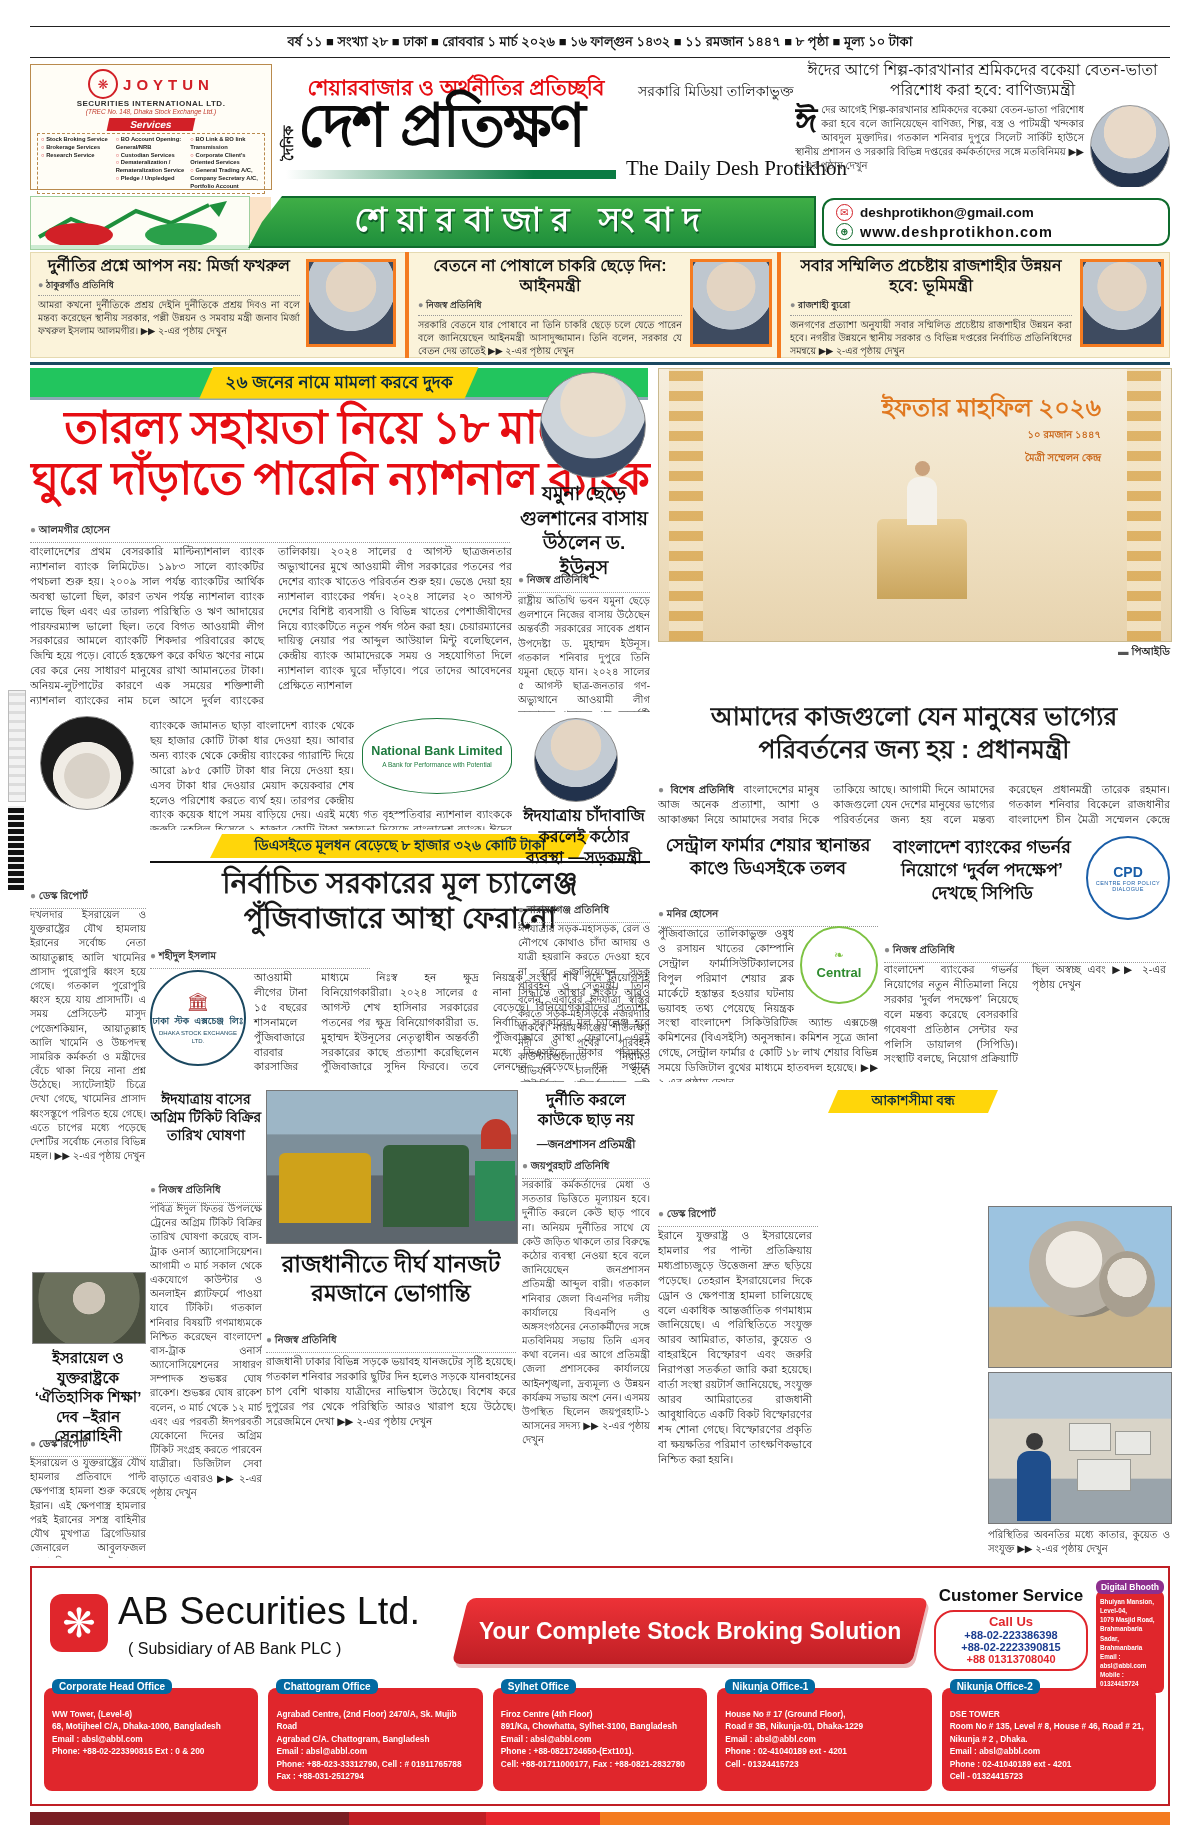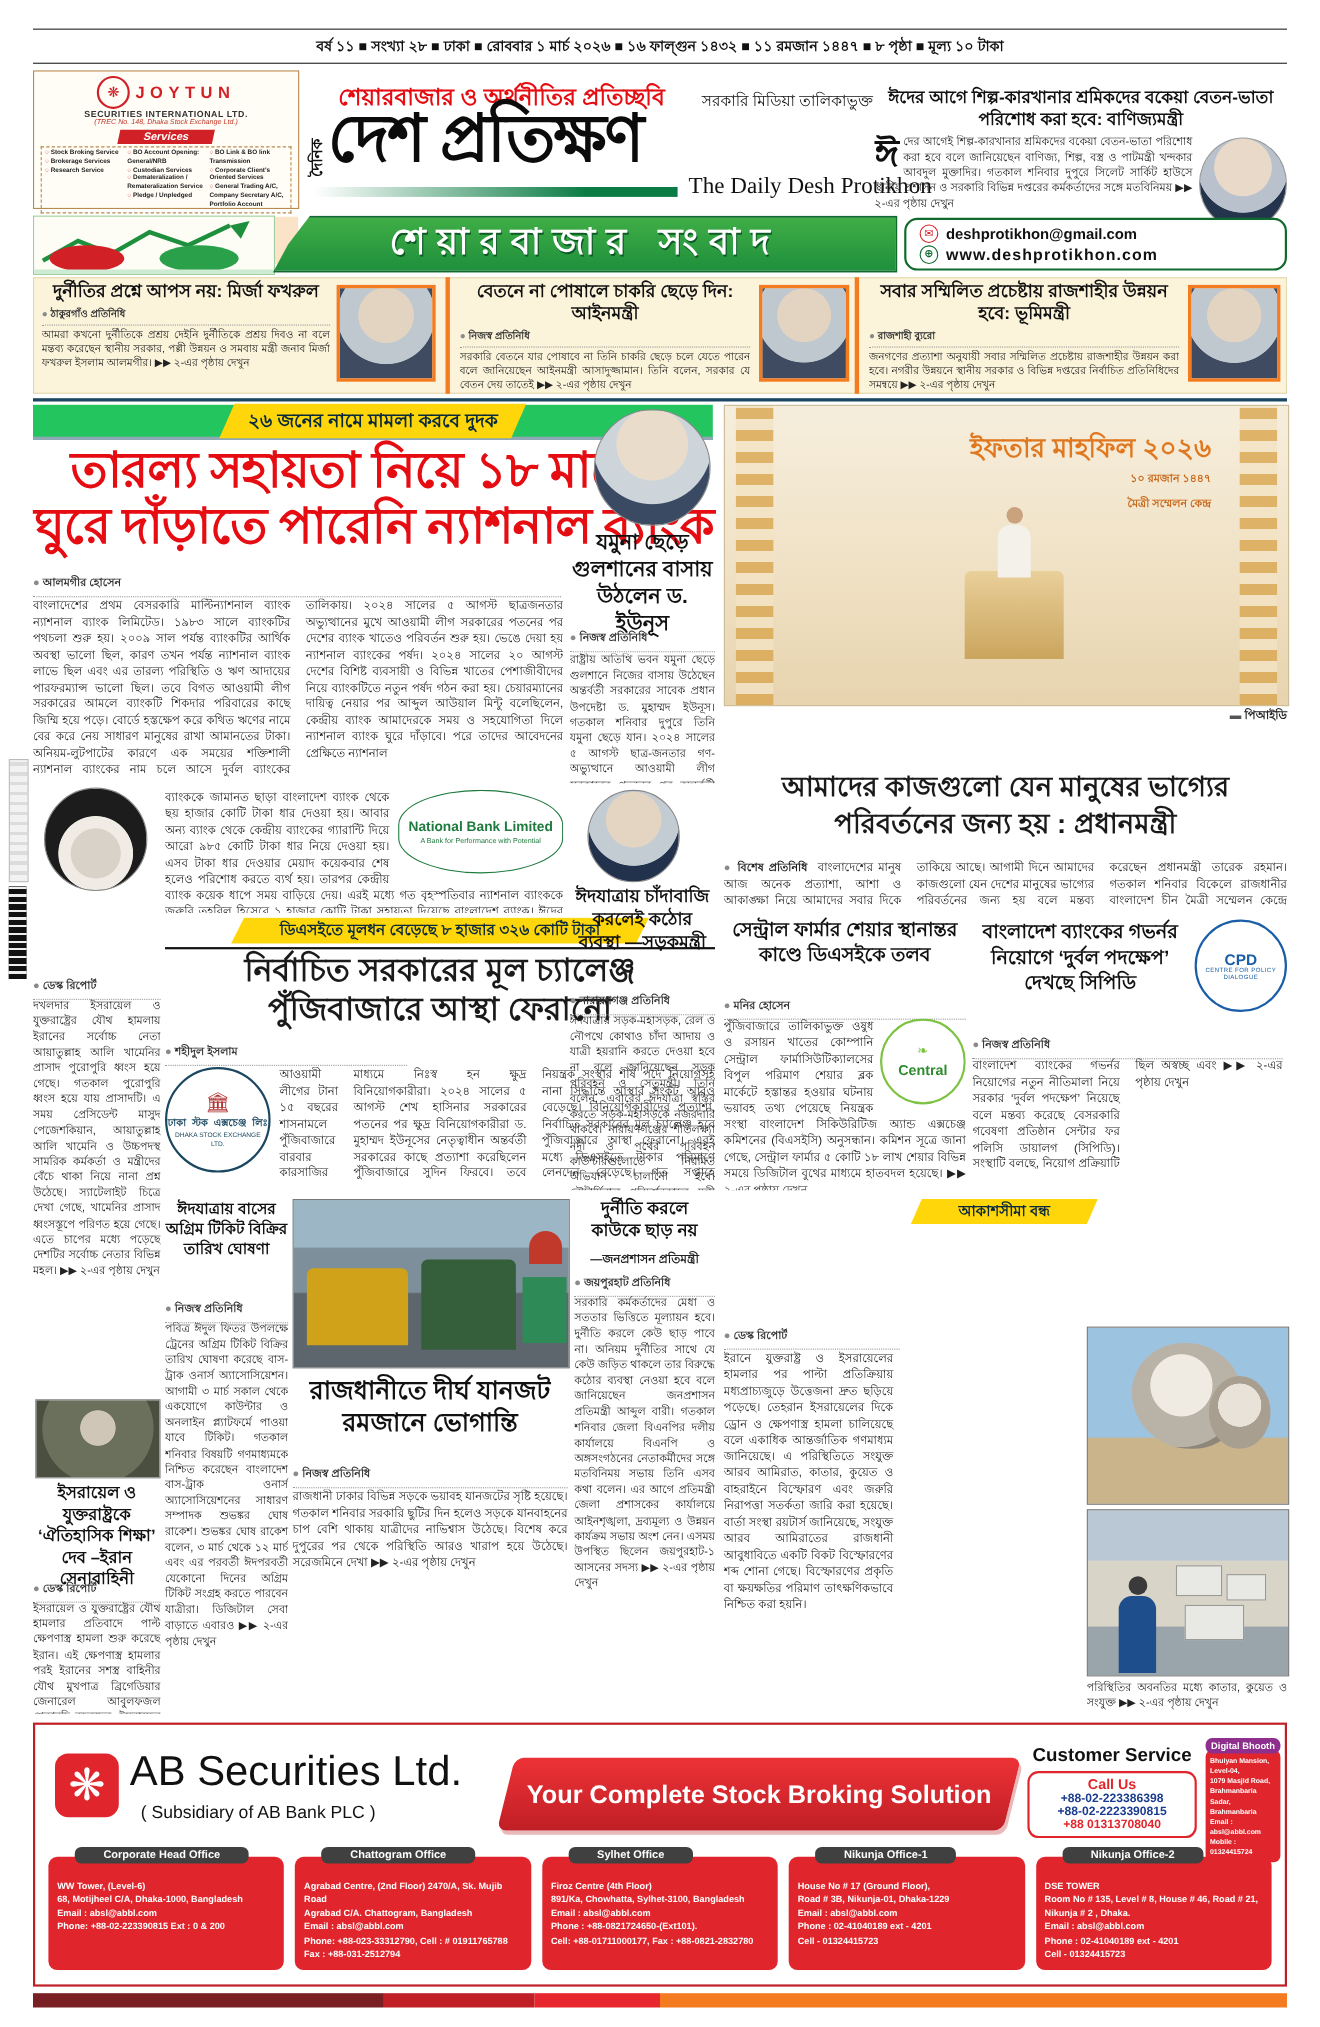--- a/index.html
+++ b/index.html
@@ -28,21 +28,21 @@
   .jy-foot b{display:block;font-size:7px;}
   .masthead-tagline{left:286px;top:72px;width:340px;text-align:center;color:#e60d12;font-weight:bold;font-size:21px;}
   .daily-vert{left:276px;top:108px;width:20px;height:70px;writing-mode:vertical-rl;transform:rotate(180deg);
               font-size:14px;font-weight:bold;color:#111;text-align:center;}
   .logo-bn{left:298px;top:96px;width:480px;font-size:60px;font-weight:900;color:#0b0b0b;letter-spacing:-2px;line-height:1.0;}
   .gov-listed{left:638px;top:80px;width:180px;font-size:14px;font-weight:normal;color:#111;}
   .green-line{left:286px;top:170px;width:330px;height:9px;background:linear-gradient(90deg,rgba(10,123,67,0) 0%,#0a7b43 75%);}
   .eng-name{left:626px;top:156px;width:260px;font-family:"Liberation Serif",serif;font-size:21px;color:#111;}
 
   .minister{left:795px;top:60px;width:375px;height:132px;}
-  .minister .hl{font-size:15.5px;font-weight:bold;text-align:center;line-height:1.3;margin-top:20px;}
+  .minister .hl{font-size:15.5px;font-weight:normal;text-align:center;line-height:1.3;}
   .minister .bd{margin-top:3px;font-size:10px;line-height:1.4;text-align:justify;color:#222;height:84px;overflow:hidden;}
   .dropcap{float:left;font-size:34px;font-weight:900;line-height:.9;margin:2px 4px 0 0;color:#111;}
   .minister .pic{float:right;width:78px;height:82px;border-radius:50%;margin:2px 0 2px 6px;border:1px solid #999;
                  background:radial-gradient(circle at 50% 32%,#e8d9c8 0 38%,#b9c2cc 39% 60%,#24344d 61%);}
 
   
   .banner-art{left:30px;top:196px;width:218px;height:52px;background:#fdfdf5;border:1px solid #9fcf9f;overflow:hidden;}
   .banner-green{left:248px;top:196px;width:568px;height:52px;background:linear-gradient(180deg,#3fae46,#1f8f3c);
                 border:2px solid #0f6b2d;box-sizing:border-box;clip-path:polygon(34px 0,100% 0,100% 100%,0 100%,14px 50%);
                 display:flex;align-items:center;justify-content:center;}
@@ -208,31 +208,31 @@
   .abad{left:30px;top:1566px;width:1140px;height:240px;border:2px solid #c01f25;background:#fff;box-sizing:border-box;}
   .ab-mark{position:absolute;left:18px;top:26px;width:58px;height:58px;background:#e0262c;border-radius:12px;
            color:#fff;font-size:40px;display:flex;align-items:center;justify-content:center;}
   .ab-name{position:absolute;left:86px;top:22px;font-size:38px;color:#111;font-weight:normal;}
   .ab-sub{position:absolute;left:96px;top:72px;font-size:16px;color:#111;}
   .ab-banner{position:absolute;left:428px;top:30px;width:460px;height:66px;background:linear-gradient(180deg,#ed3237,#c01f25);
              transform:skewX(-14deg);border-radius:8px;box-shadow:3px 4px 0 #e9b9ba;display:flex;align-items:center;justify-content:center;}
   .ab-banner span{transform:skewX(14deg);color:#fff;font-weight:900;font-size:23px;}
   .ab-cs{position:absolute;left:902px;top:18px;width:154px;text-align:center;}
   .ab-cs .cs1{font-size:17px;font-weight:900;color:#111;}
-  .ab-cs .csbox{margin-top:4px;border:2px solid #e0262c;border-radius:10px;padding:2px 4px 4px;}
+  .ab-cs .csbox{margin-top:4px;border:2px solid #e0262c;border-radius:20px;padding:2px 4px 4px;}
   .ab-cs .cs2{color:#e0262c;font-weight:900;font-size:13px;}
   .ab-cs .ph1{font-size:11px;font-weight:900;color:#1a3c8f;}
   .ab-cs .ph3{font-size:11px;font-weight:900;color:#e0262c;}
   .ab-db{position:absolute;left:1064px;top:12px;width:68px;}
   .db-pill{background:#8e2f8e;color:#fff;font-weight:bold;font-size:8.5px;text-align:center;border-radius:6px;padding:2px 0;position:relative;z-index:2;}
   .db-card{background:#e0262c;border-radius:6px;margin-top:-3px;padding:6px 4px 5px;color:#fff;font-size:6.3px;line-height:1.45;font-weight:bold;}
   .offices{position:absolute;left:12px;top:120px;width:1112px;display:flex;gap:10px;}
   .office{flex:1;position:relative;background:#e0262c;border-radius:8px;padding:20px 8px 8px;color:#fff;min-height:72px;}
-  .office .opill{position:absolute;left:24px;top:-9px;background:#404040;color:#fff;font-weight:bold;font-size:10px;
-                 border-radius:6px;padding:2px 26px;}
+  .office .opill{position:absolute;left:8px;top:-9px;background:#0369a1;color:#fff;font-weight:bold;font-size:10px;
+                 border-radius:6px;padding:2px 7px;}
   .office .oline{font-size:8.3px;font-weight:bold;line-height:1.5;}
   .stripe{left:30px;top:1812px;width:1140px;height:13px;display:flex;}
   .stripe div{height:100%;}
 </style>
 </head>
 <body>
 
 <div class="page">
 
   <div class="abs topbar">

